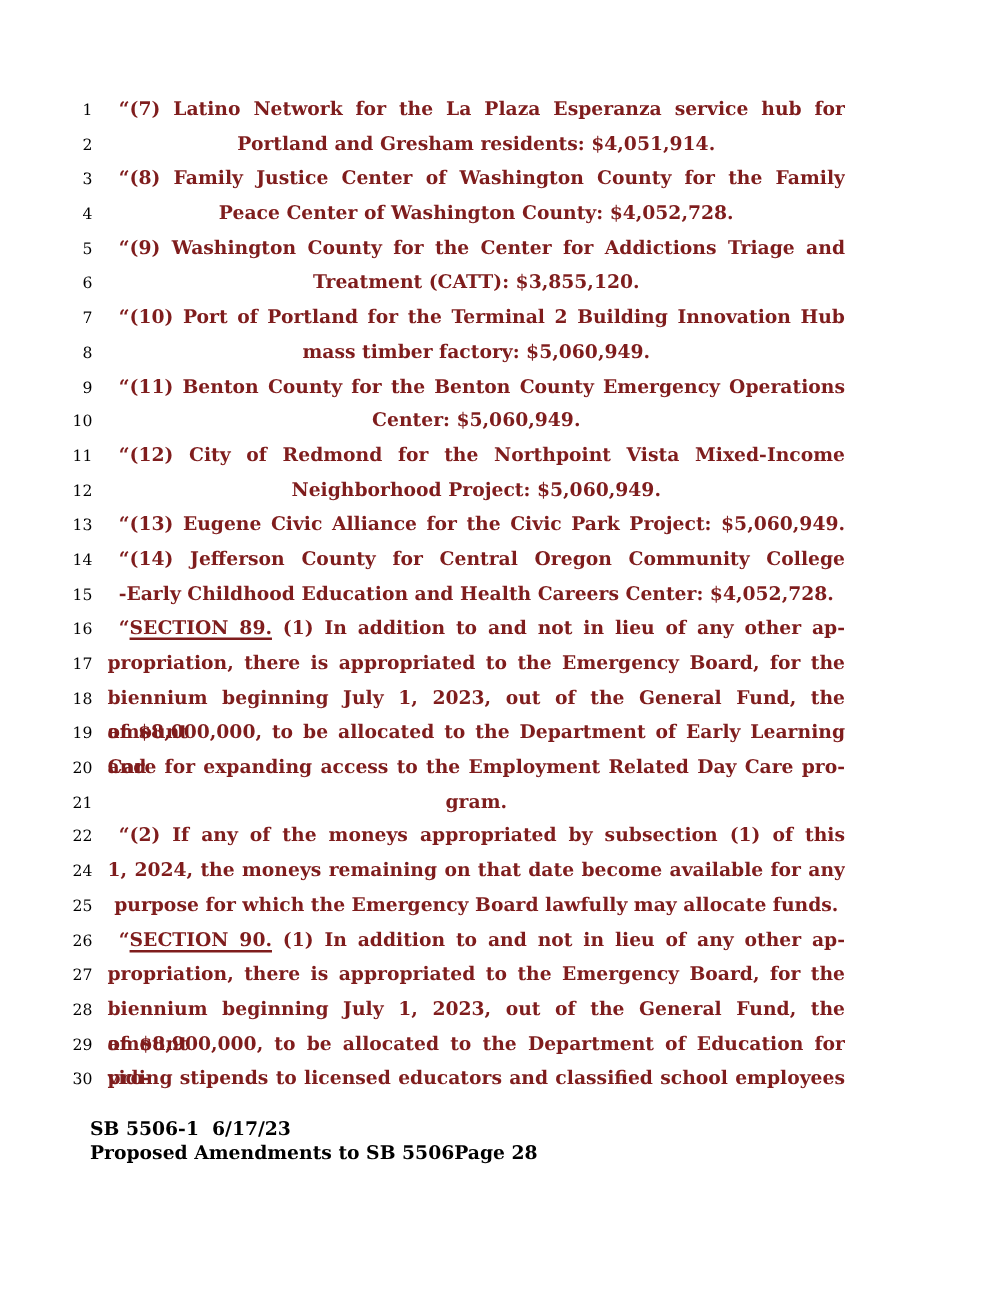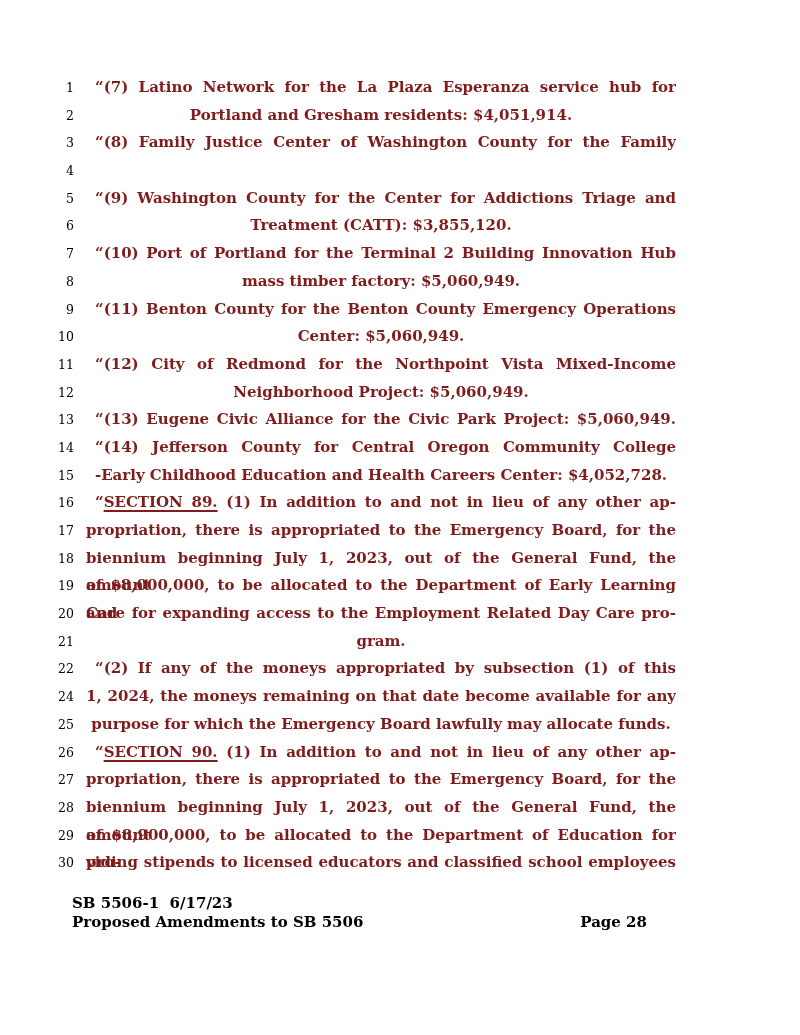--- a/index.html
+++ b/index.html
@@ -71,21 +71,20 @@
     font-size: 15px;
     font-weight: bold;
     color: #000000;
     line-height: 18.5px;
   }
   .footer-line1 {
     white-space: pre-wrap;
   }
   .footer-line2 {
     display: flex;
-    justify-content: space-between;
     align-items: baseline;
   }
 </style>
 </head>
 <body>
 
 <div class="page">
 
   <main class="doc-body">
       <div class="line">
@@ -95,20 +94,21 @@
       <div class="line">
         <span class="lnum">2</span>
         <span class="ltext l"><span>Portland and Gresham residents: $4,051,914.</span></span>
       </div>
       <div class="line">
         <span class="lnum">3</span>
         <span class="ltext j ind"><span>“(8) Family Justice Center of Washington County for the Family</span></span>
       </div>
       <div class="line">
         <span class="lnum">4</span>
+        <span class="ltext l"><span>Peace Center of Washington County: $4,052,728.</span></span>
       </div>
       <div class="line">
         <span class="lnum">5</span>
         <span class="ltext j ind"><span>“(9) Washington County for the Center for Addictions Triage and</span></span>
       </div>
       <div class="line">
         <span class="lnum">6</span>
         <span class="ltext l"><span>Treatment (CATT): $3,855,120.</span></span>
       </div>
       <div class="line">

